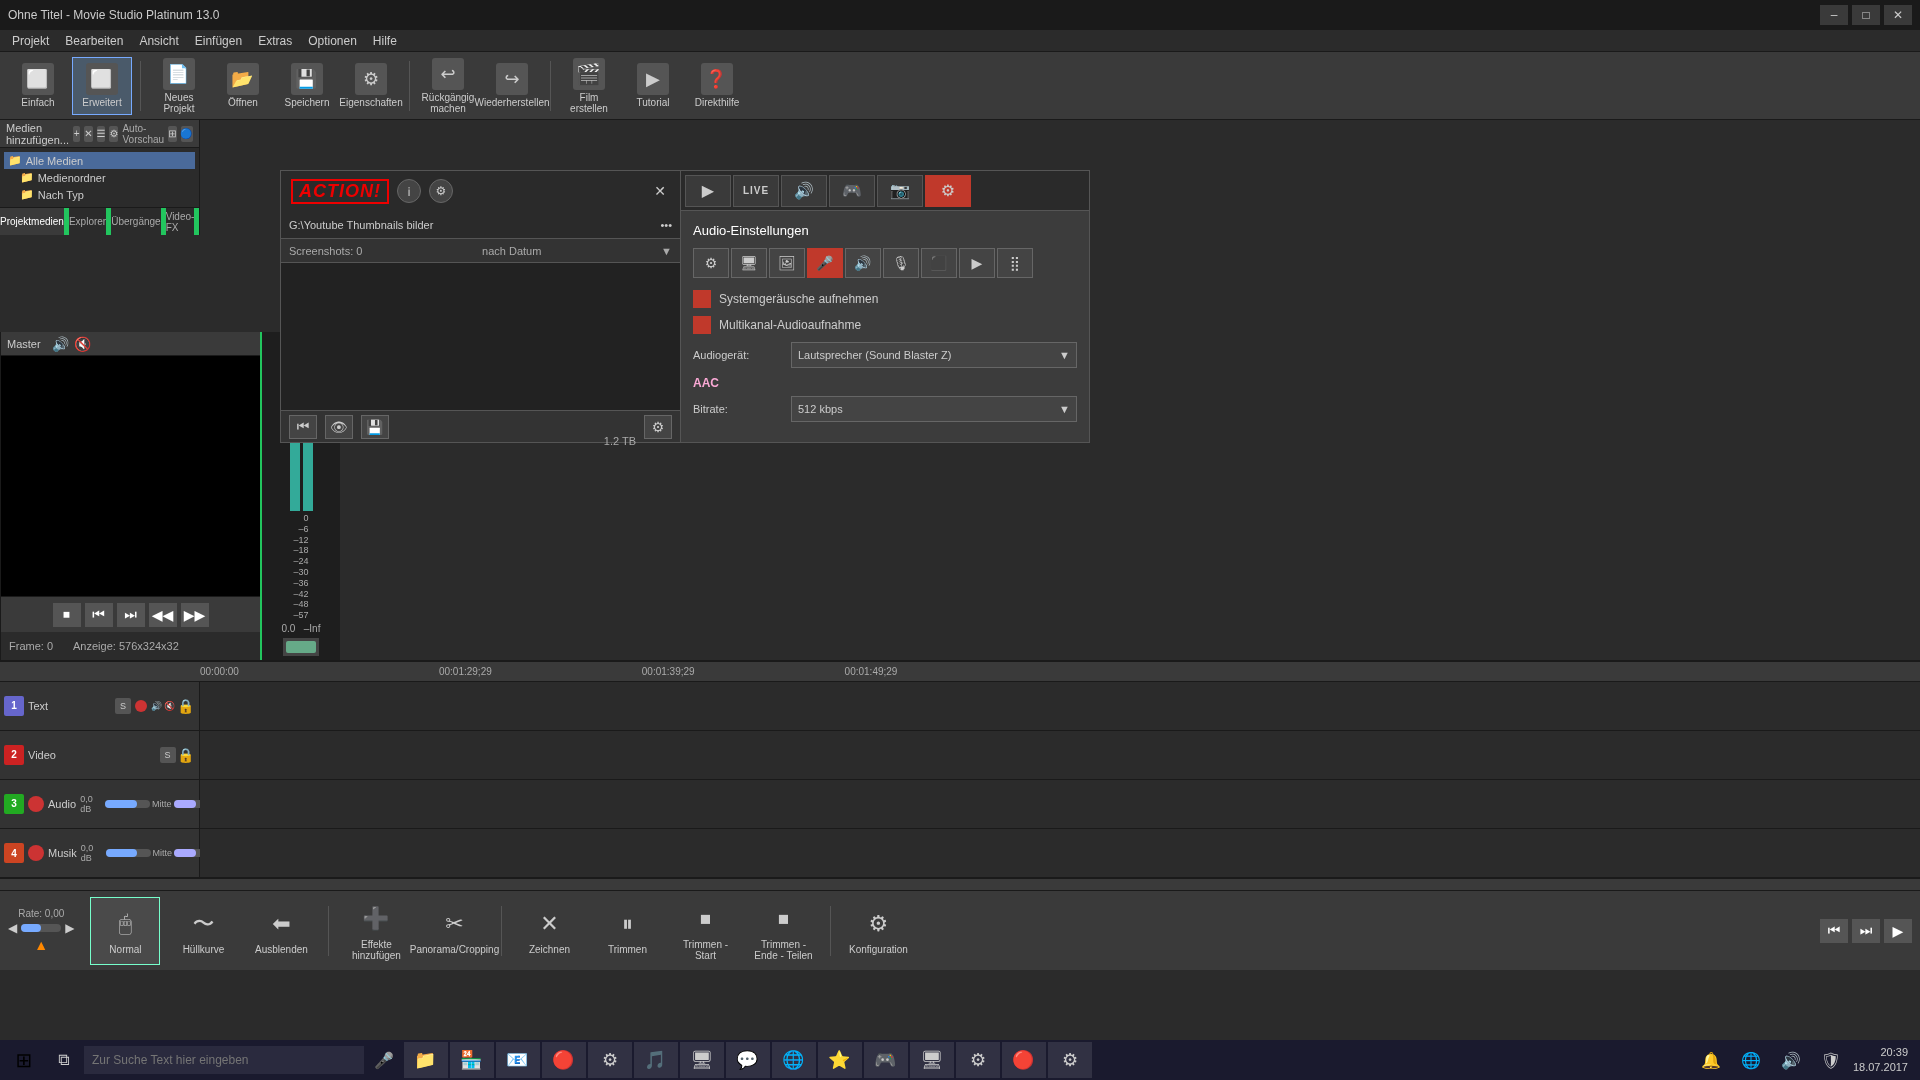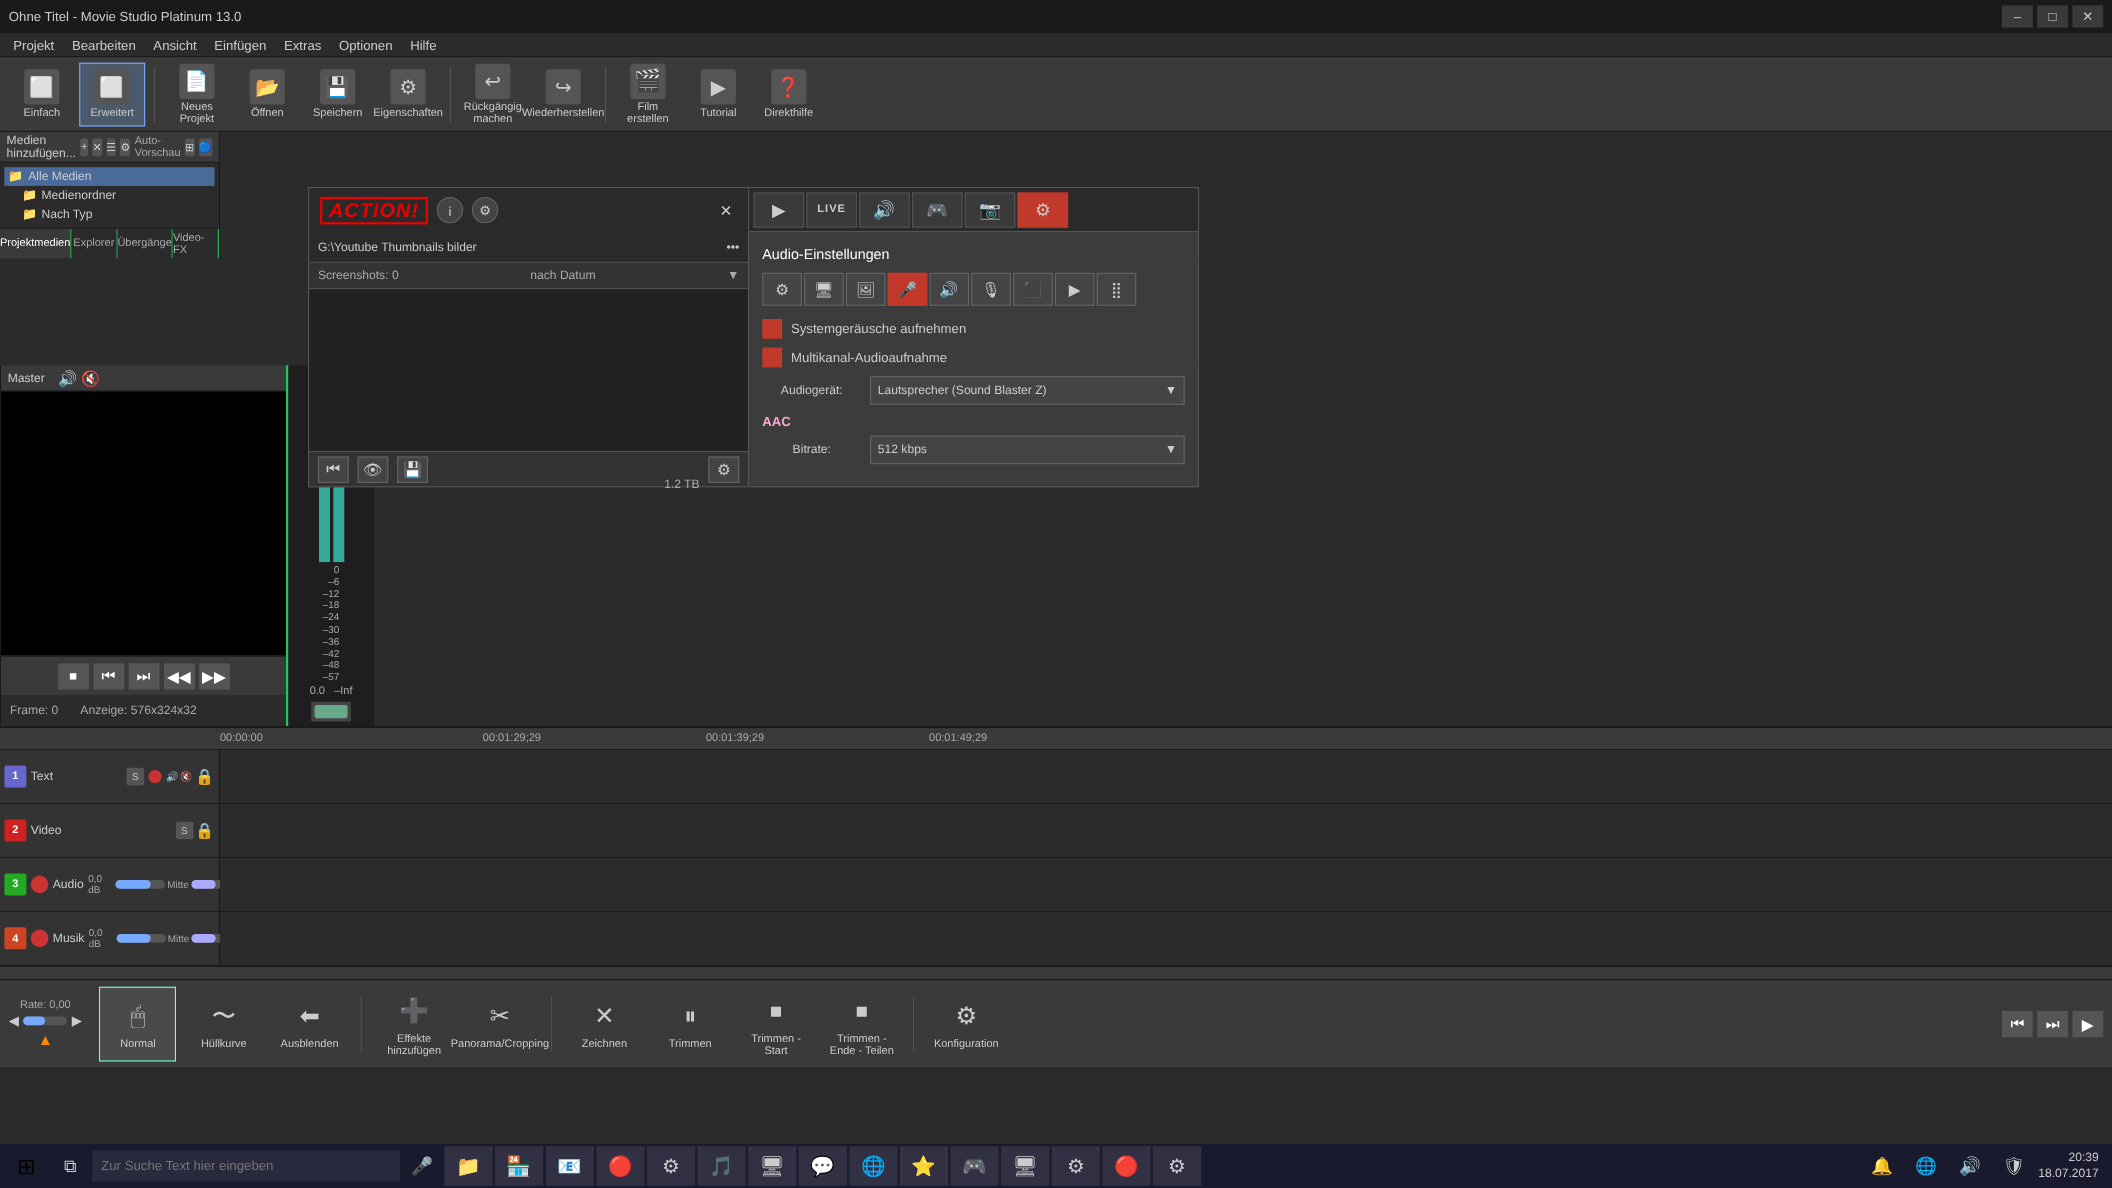--- a/index.html
+++ b/index.html
@@ -134,21 +134,21 @@
       border-top: 1px solid #1a1a1a;
     }
     .left-tab {
       flex: 1;
       display: flex;
       align-items: center;
       justify-content: center;
       font-size: 10px;
       cursor: pointer;
       background: #2b2b2b;
-      border-right: 1px solid #22c55e;
+      border-right: 5px solid #22c55e;
       color: #aaa;
     }
     .left-tab.active { background: #3a3a3a; color: #fff; }
 
     
     #center-area {
       flex: 1;
       display: flex;
       flex-direction: column;
     }
@@ -525,21 +525,20 @@
       display: flex; align-items: center; justify-content: center;
       color: #ccc;
       font-size: 14px;
     }
     .audio-icon-btn.active-mic { background: #c0392b; border-color: #c0392b; color: #fff; }
     .audio-setting-row {
       display: flex;
       align-items: center;
       margin-bottom: 8px;
       gap: 8px;
-      text-align: center;
     }
     .audio-toggle {
       width: 18px; height: 18px;
       background: #c0392b;
       border: none;
       cursor: pointer;
       flex-shrink: 0;
     }
     .audio-toggle-label {
       font-size: 12px;

